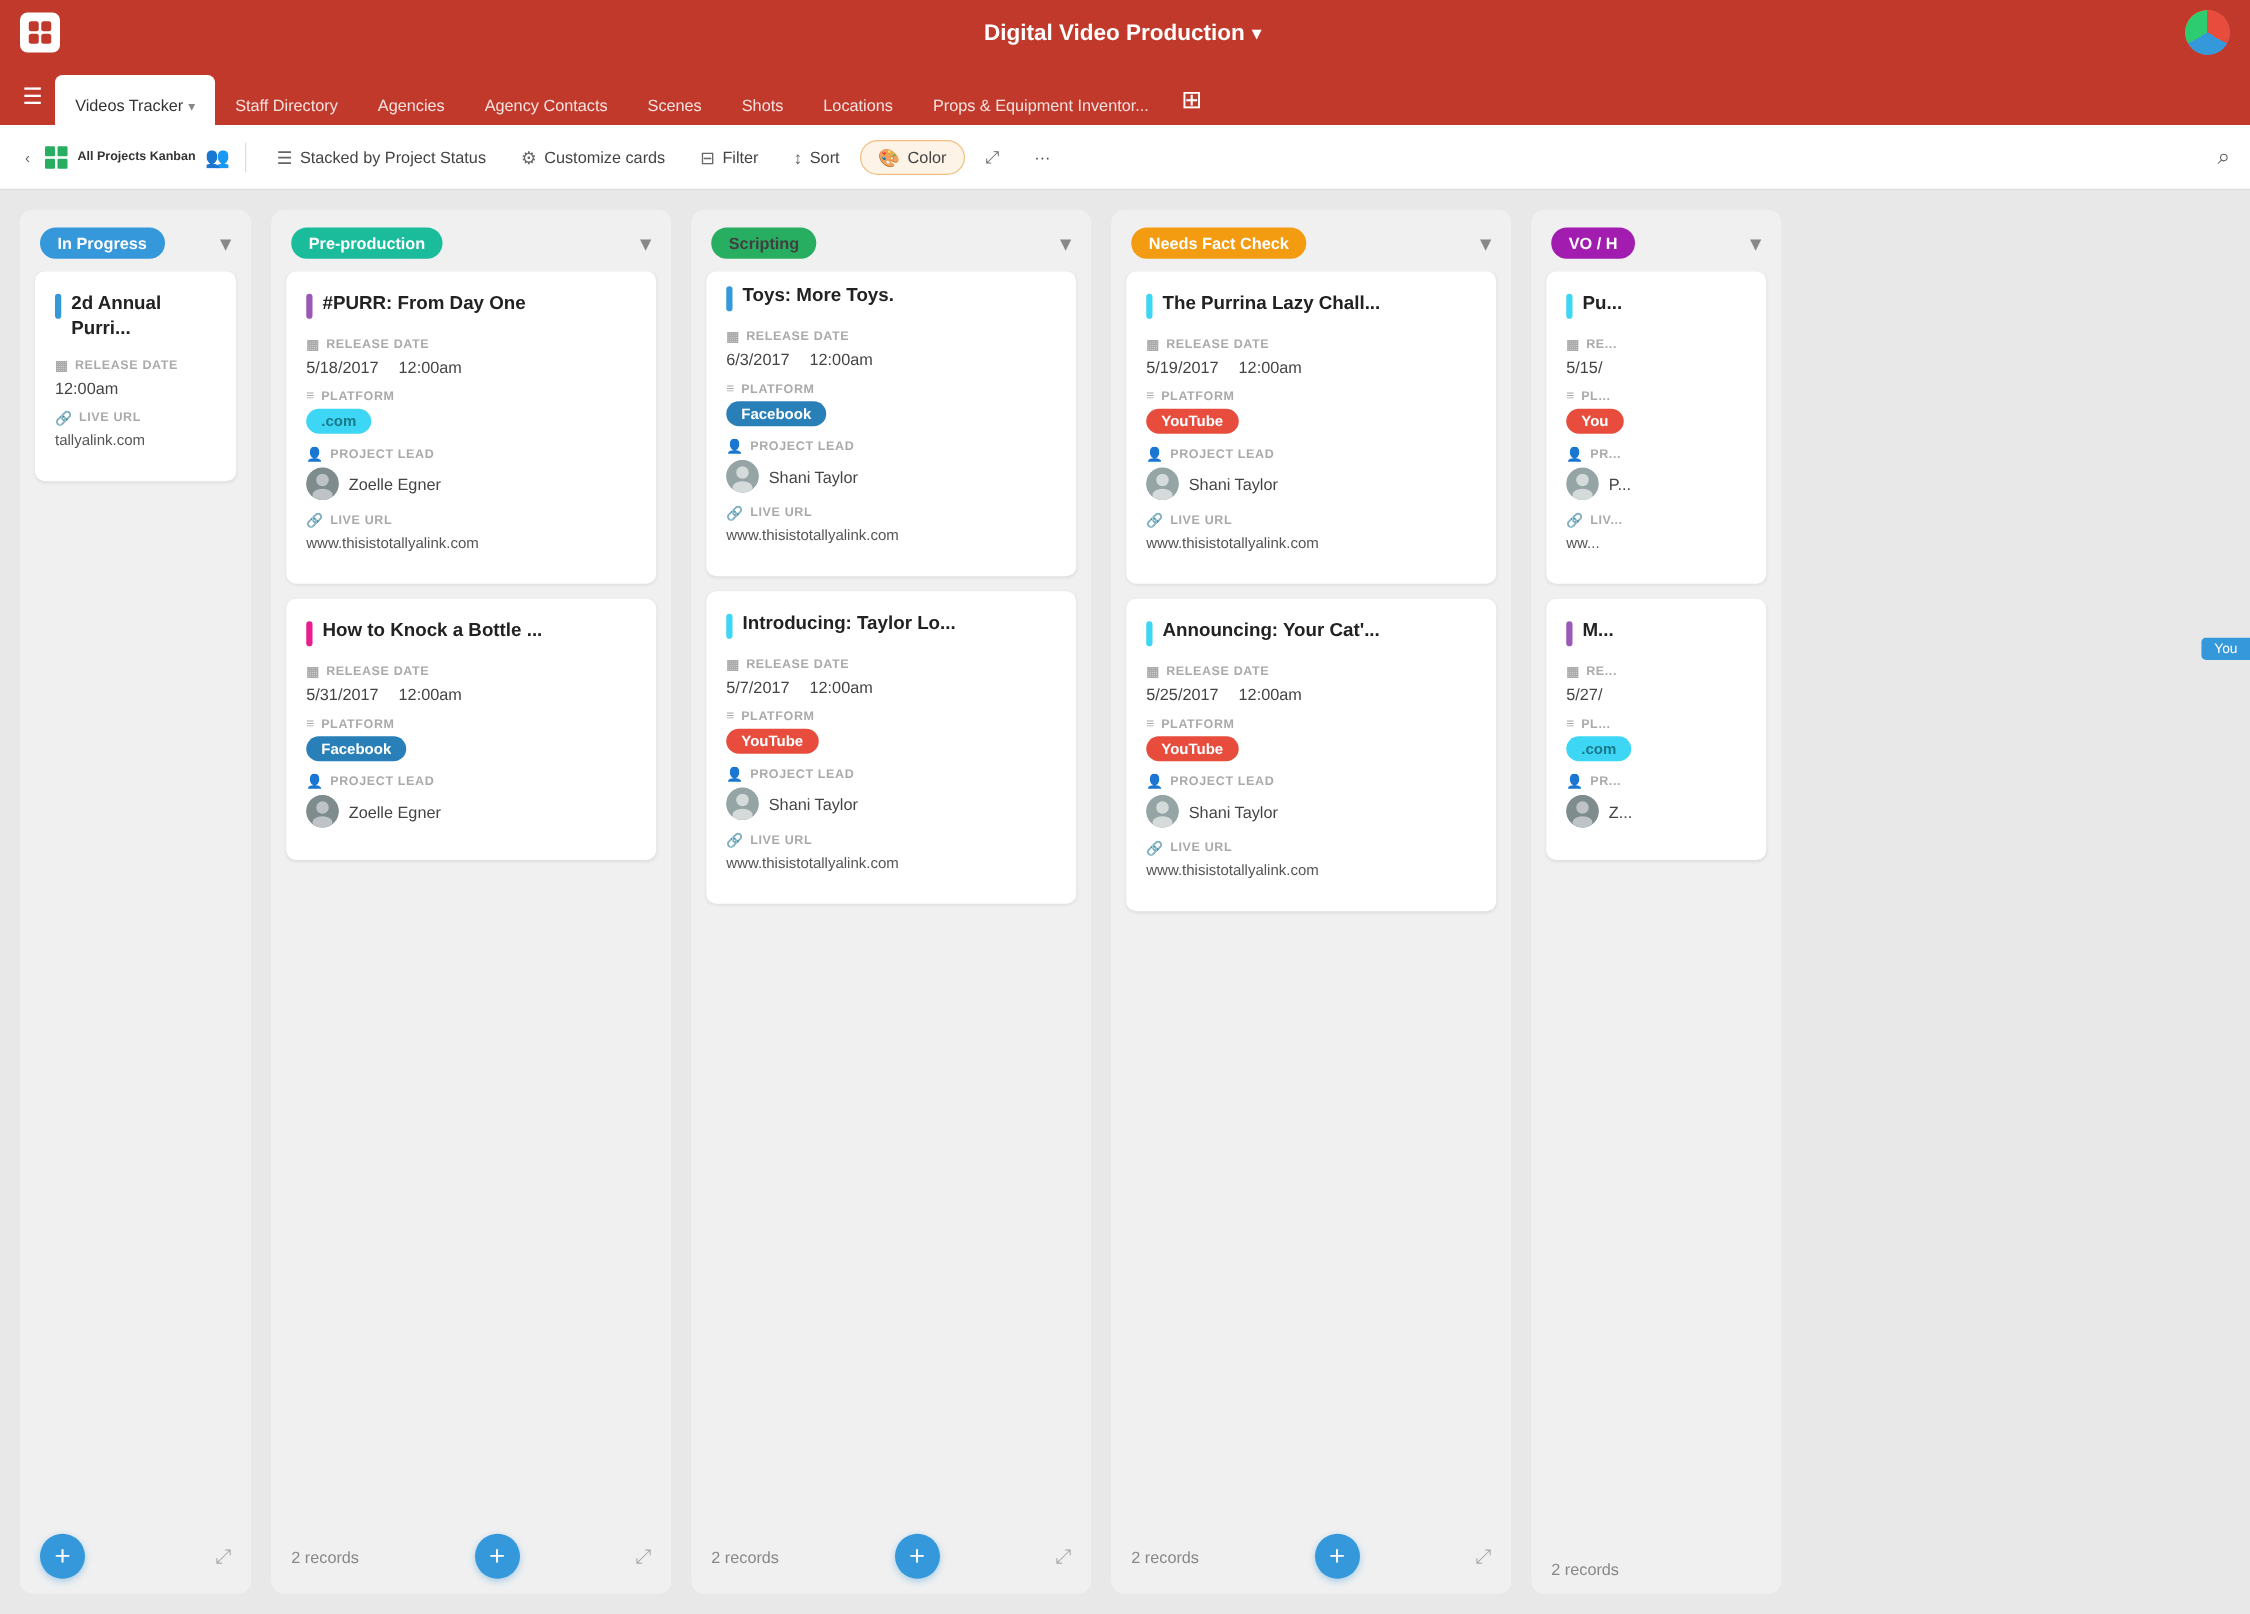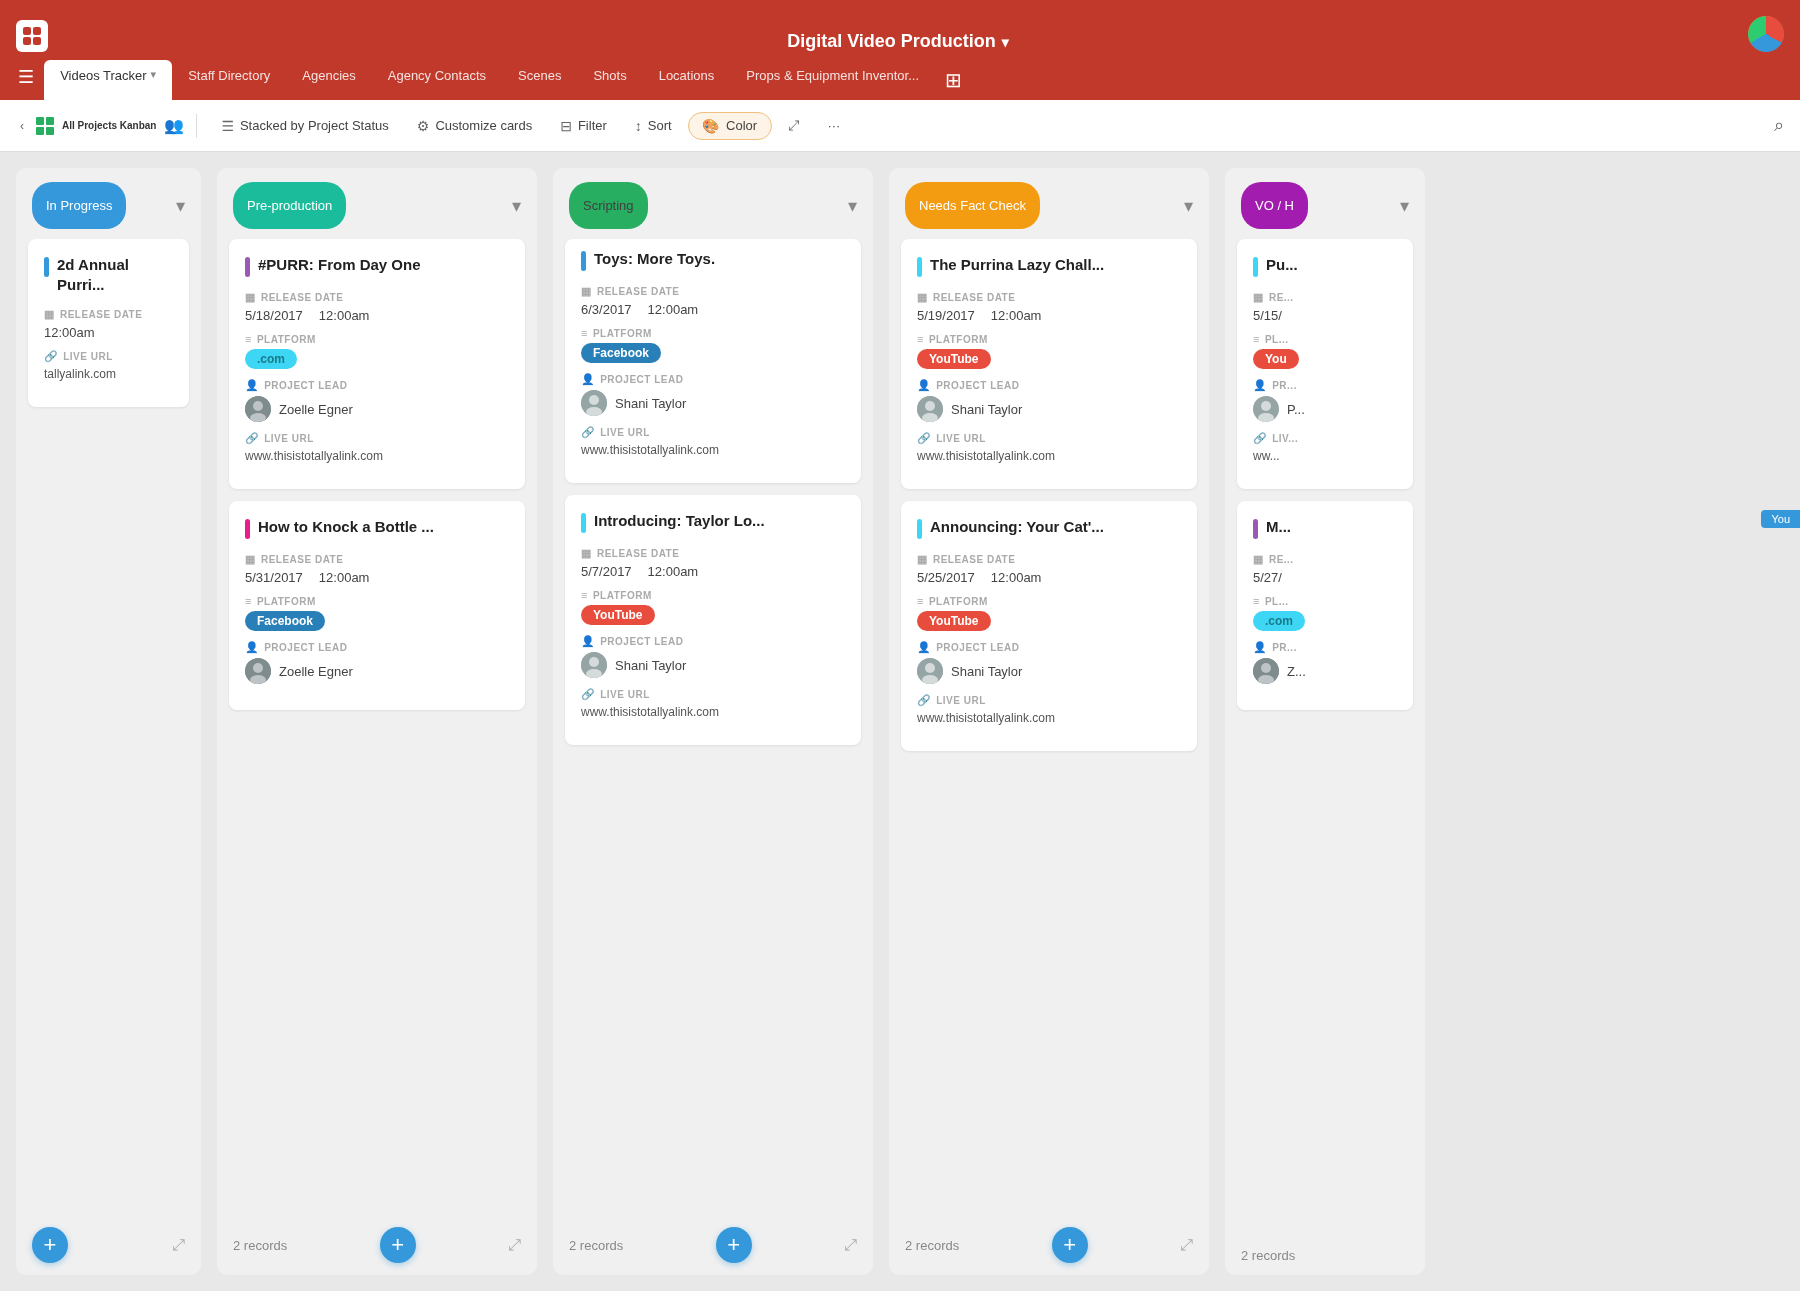--- a/index.html
+++ b/index.html
@@ -3,21 +3,21 @@
   <meta charset="utf-8">
   <style>
     * { box-sizing: border-box; margin: 0; padding: 0; }
     body { font-family: -apple-system, BlinkMacSystemFont, 'Segoe UI', sans-serif; background: #e8e8e8; overflow: hidden; }
 
     
     .top-header {
       background: #c0392b;
       height: 52px;
       display: flex;
-      align-items: flex-end;
+      align-items: center;
       justify-content: space-between;
       padding: 0 16px;
     }
     .top-header-logo {
       width: 32px; height: 32px;
       background: white;
       border-radius: 6px;
       display: flex; align-items: center; justify-content: center;
     }
     .top-header-logo svg { width: 20px; height: 20px; }
@@ -61,21 +61,21 @@
       display: flex; align-items: center;
     }
     .nav-tab {
       padding: 8px 16px;
       font-size: 13px;
       font-weight: 500;
       color: rgba(255,255,255,0.85);
       cursor: pointer;
       white-space: nowrap;
       height: 40px;
-      display: flex; align-items: flex-start;
+      display: flex; align-items: flex-end;
       border-radius: 6px 6px 0 0;
       margin-top: 36px;
     }
     .nav-tab.active {
       background: white;
       color: #333;
     }
     .nav-tab.active .tab-dropdown-arrow { color: #888; margin-left: 4px; font-size: 11px; }
     .nav-tab-add {
       color: white;
@@ -165,24 +165,24 @@
       flex-direction: column;
       max-height: 100%;
     }
     .kanban-column-header {
       display: flex;
       align-items: center;
       justify-content: space-between;
       padding: 14px 16px 10px;
     }
     .status-badge {
-      padding: 16px 14px;
+      padding: 5px 14px;
       border-radius: 20px;
       font-size: 13px;
-      font-weight: 400;
+      font-weight: 700;
       display: inline-block;
     }
     .status-in-progress { background: #3498db; color: white; }
     .status-pre-production { background: #1abc9c; color: white; }
     .status-scripting { background: #27ae60; color: #404040; }
     .status-needs-fact-check { background: #f39c12; color: white; }
     .status-vo { background: #a21caf; color: white; }
 
     .column-dropdown { color: #888; font-size: 18px; cursor: pointer; }
     .kanban-cards {

